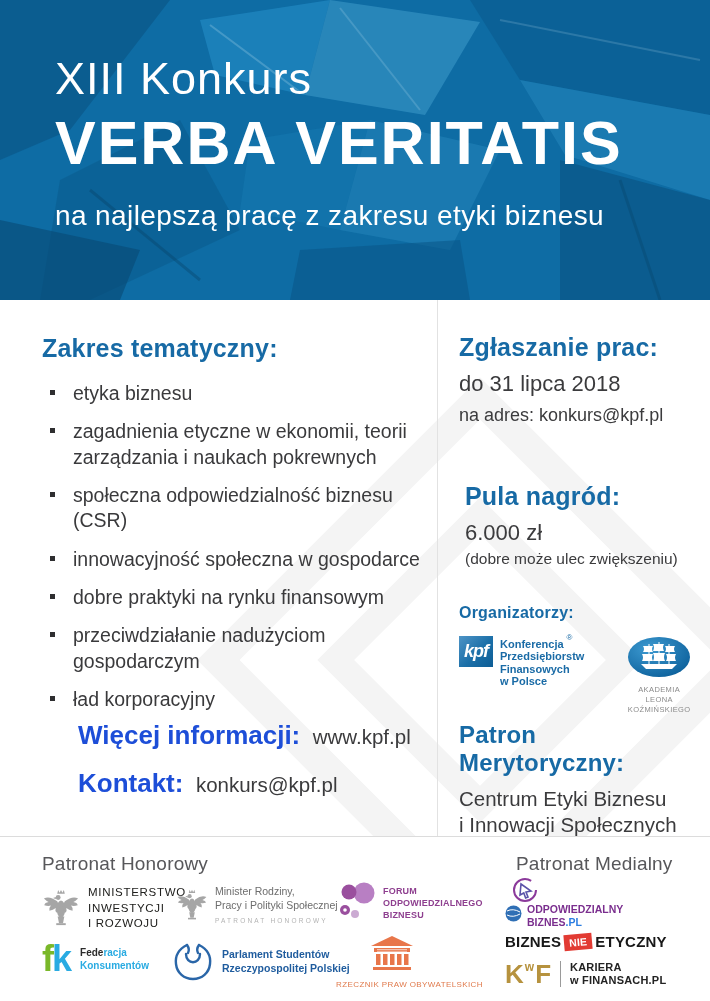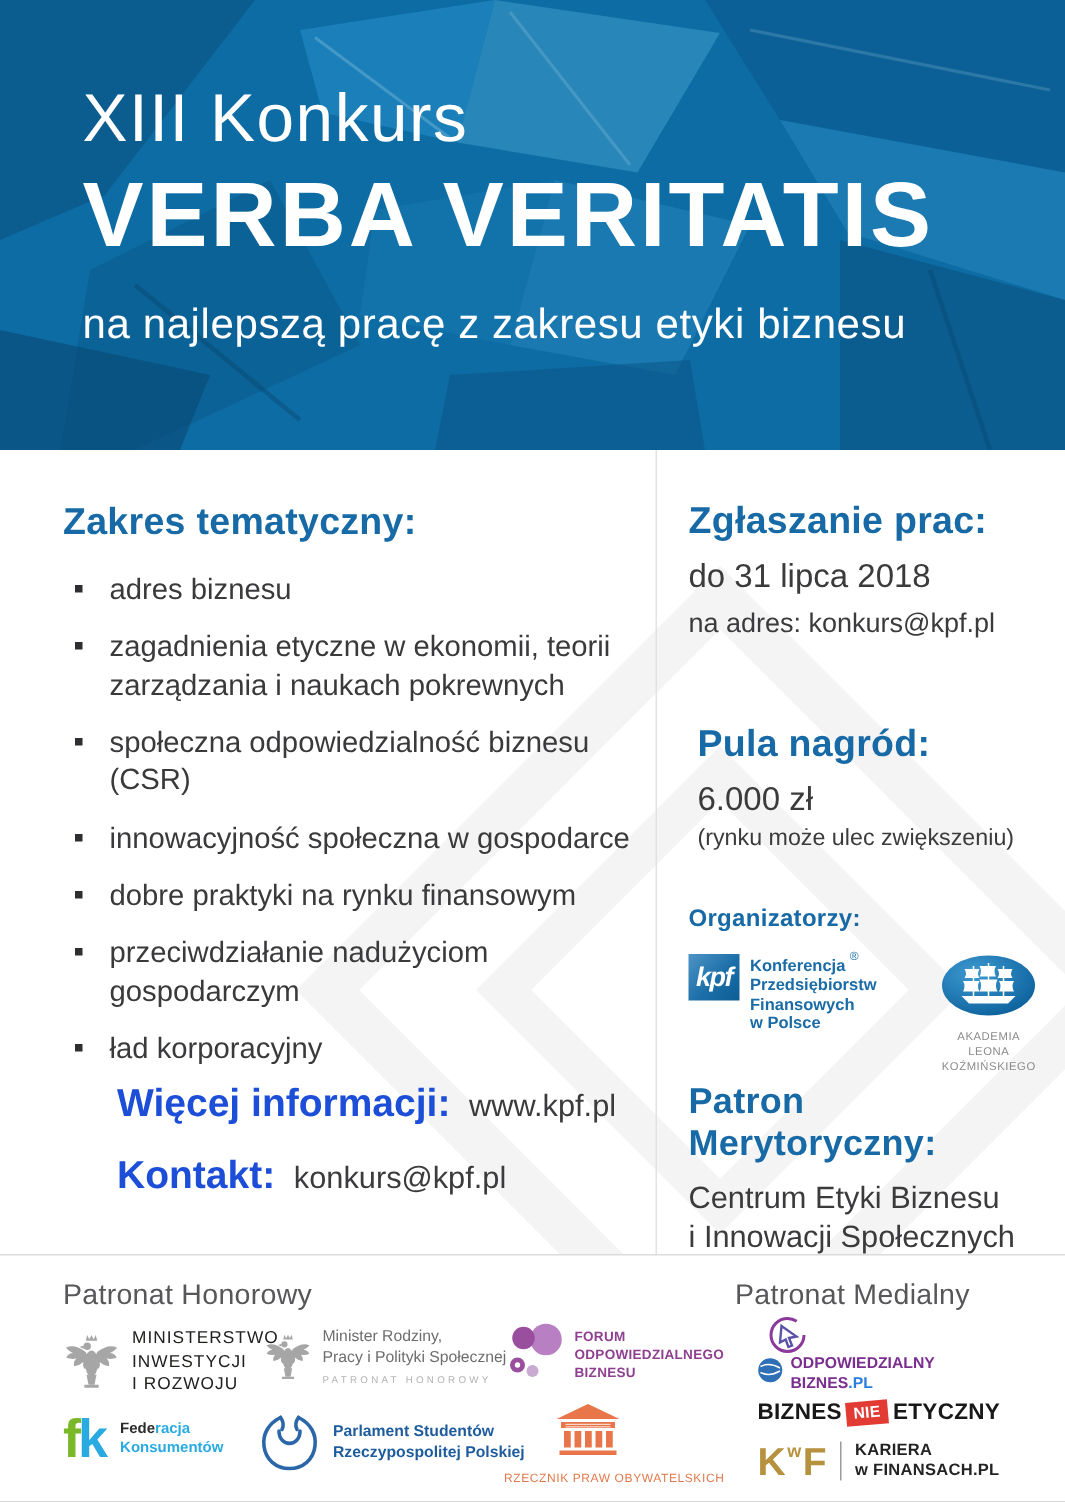--- a/index.html
+++ b/index.html
@@ -56,21 +56,21 @@
   .kpf-name sup { font-size:8px; font-weight:400; position:relative; top:-3px; left:3px; }
   .alk { margin-left:30px; width:110px; text-align:center; }
   .alk-caption { font-size:7.5px; color:#8a8a8a; letter-spacing:.4px; line-height:1.35; margin-top:3px; }
 
   .blk-patron { position:absolute; top:421px; }
   .patron-lines { font-size:20.5px; line-height:1.28; margin-top:9px; }
 
   
   .footer { position:relative; width:710px; height:165px; border-top:1px solid #dcdcdc; background:#fff; }
   .pat-head { position:absolute; top:16px; font-size:19px; color:#57575a; letter-spacing:.2px; }
-  .pat-honor { left:42px; } .pat-media { left:490px; }
+  .pat-honor { left:42px; } .pat-media { left:516px; }
 
   .logo-abs { position:absolute; display:flex; align-items:center; }
   .serif { font-family:Liberation Sans, sans-serif; }
 
   .mir { left:42px; top:48px; }
   .mir-name { margin-left:8px; font-size:11.5px; letter-spacing:.7px; line-height:1.35; color:#20201e; }
 
   .mrpips { left:176px; top:48px; }
   .mrpips-txt { margin-left:7px; }
   .mrpips-name { font-size:10.5px; color:#6d6d6d; line-height:1.3; }
@@ -140,21 +140,21 @@
   </div>
 
   <div class="main">
     <div class="wm wm1"></div>
     <div class="wm wm2"></div>
     <div class="divider-v"></div>
 
     <div class="col-left">
       <div class="blue-head topics-head">Zakres tematyczny:</div>
       <ul class="topics">
-        <li>adres biznesu</li>
+        <li>etyka biznesu</li>
         <li>zagadnienia etyczne w ekonomii, teorii zarządzania i naukach pokrewnych</li>
         <li>społeczna odpowiedzialność biznesu (CSR)</li>
         <li>innowacyjność społeczna w gospodarce</li>
         <li>dobre praktyki na rynku finansowym</li>
         <li>przeciwdziałanie nadużyciom gospodarczym</li>
         <li>ład korporacyjny</li>
       </ul>
       <div class="info-row info-more">
         <span class="lbl">Więcej informacji:</span>
         <span class="val">www.kpf.pl</span>
@@ -170,21 +170,21 @@
         <div class="blue-head">Zgłaszanie prac:</div>
         <div class="dark deadline">do 31 lipca 2018</div>
         <div class="dark mail-note">
           <div>na adres: konkurs@kpf.pl</div>
         </div>
       </div>
 
       <div class="blk-prize">
         <div class="blue-head">Pula nagród:</div>
         <div class="dark prize-amount">6.000 zł</div>
-        <div class="dark prize-note">(rynku może ulec zwiększeniu)</div>
+        <div class="dark prize-note">(dobre może ulec zwiększeniu)</div>
       </div>
 
       <div class="blk-org">
         <div class="blue-head" style="font-size:16px">Organizatorzy:</div>
         <div class="org-logos">
           <div class="kpf-logo">
             <div class="kpf-mark">kpf</div>
             <div class="kpf-name">
               <div><span>Konferencja</span><sup>®</sup></div>
               <div>Przedsiębiorstw</div>

